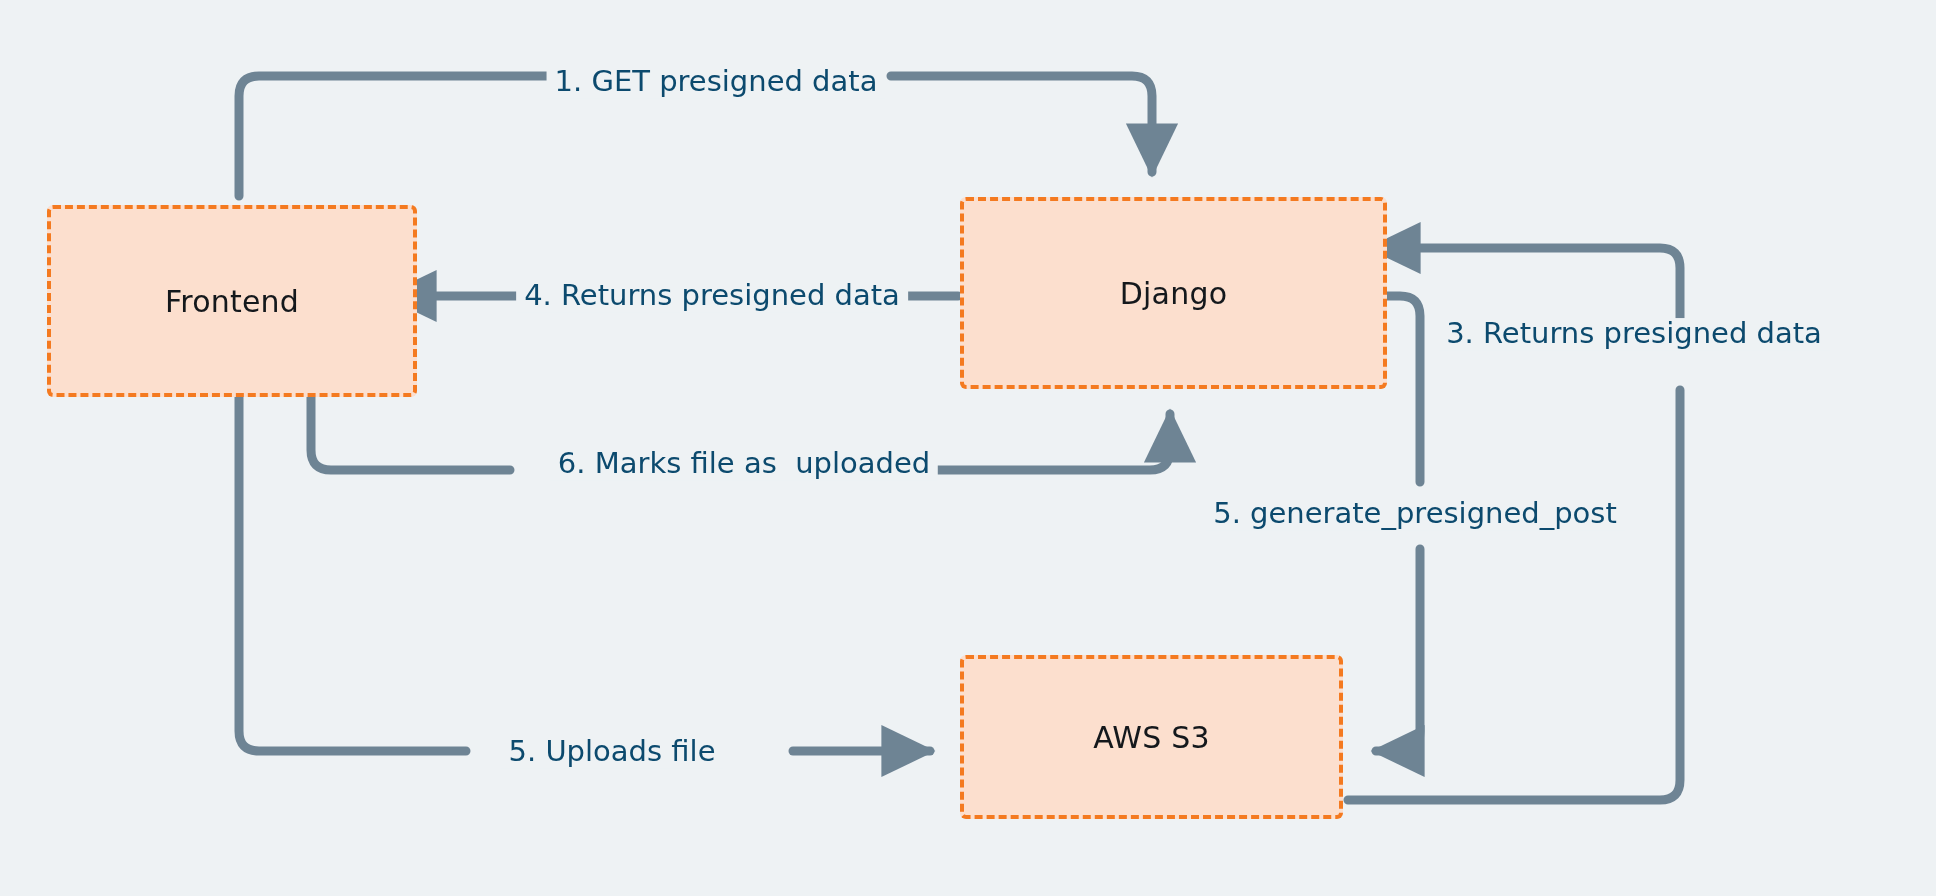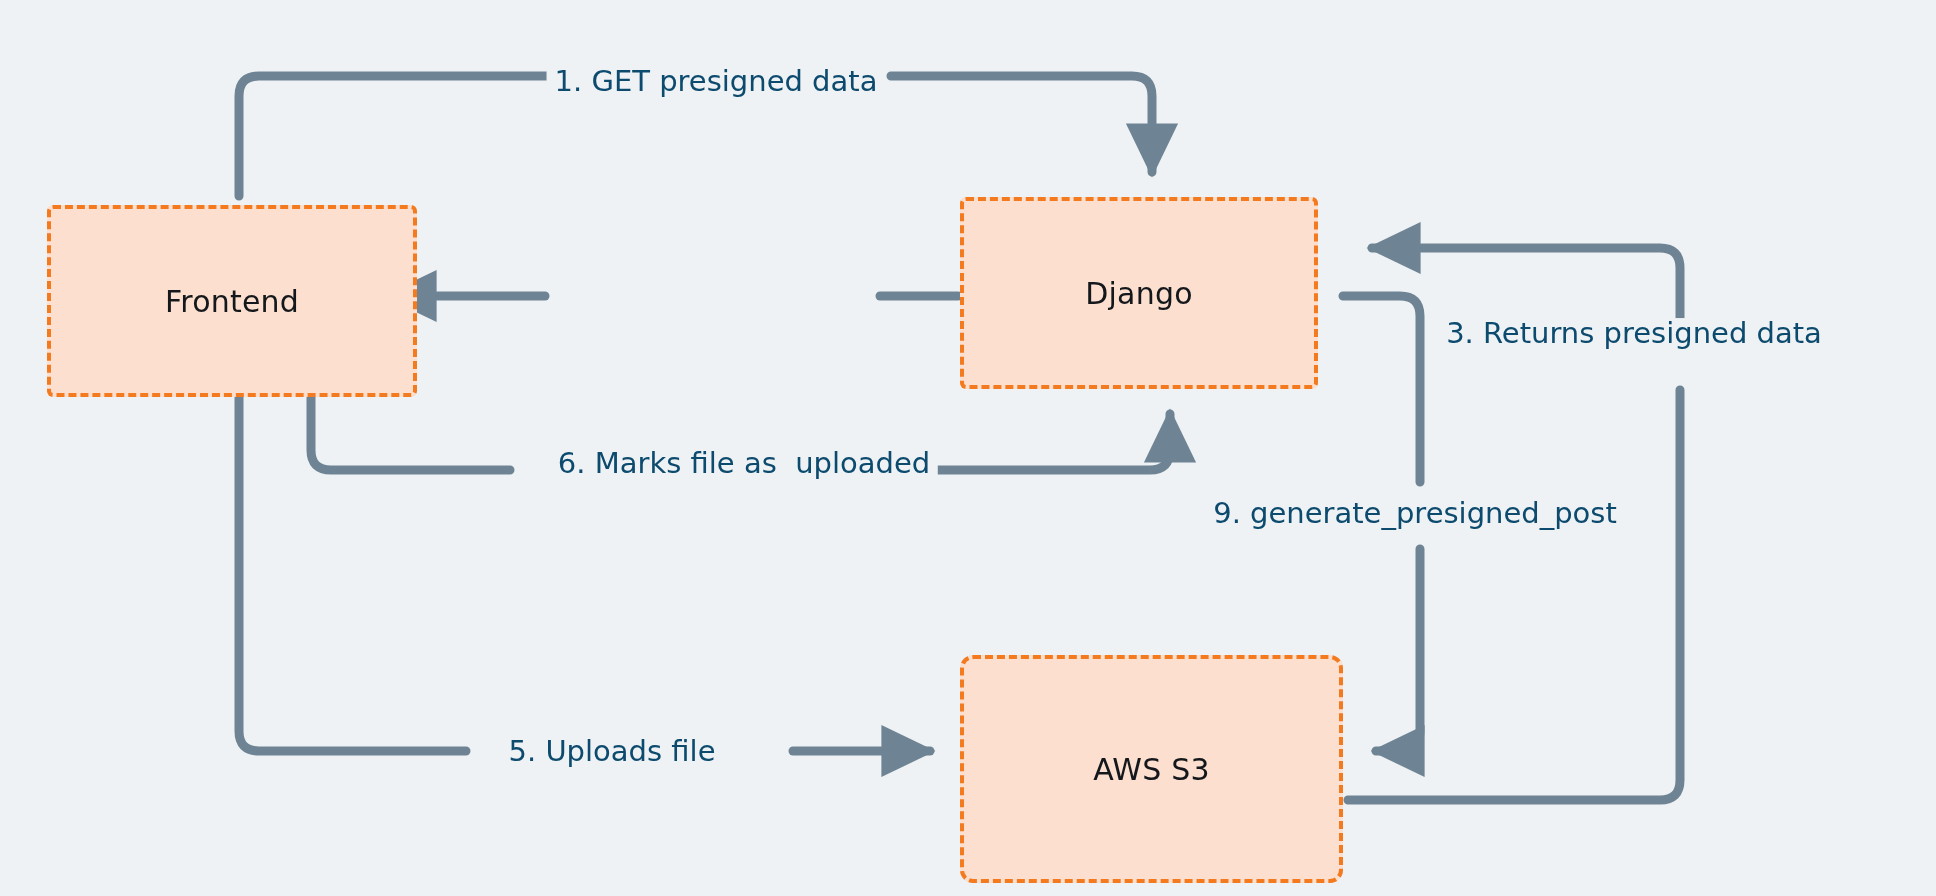--- a/index.html
+++ b/index.html
@@ -85,32 +85,33 @@
 
       <path d="M 311 390 L 311 450 Q 311 470 331 470 L 510 470"></path>
       <path d="M 910 470 L 1150 470 Q 1170 470 1170 450 L 1170 414" marker-end="url(#arrowhead)"></path>
     </g>
   </svg>
 
   <div class="node-box" style="left:47px; top:205px; width:370px; height:192px;">
     <span class="node-label">Frontend</span>
   </div>
 
-  <div class="node-box" style="left:960px; top:197px; width:358px; height:192px;">
+  <div class="node-box" style="left:960px; top:197px; width:427px; height:192px;">
     <span class="node-label">Django</span>
   </div>
 
-  <div class="node-box" style="left:960px; top:655px; width:383px; height:228px;border-radius:13px;">
+  <div class="node-box" style="left:960px; top:655px; width:383px; height:164px;">
     <span class="node-label">AWS S3</span>
   </div>
 
   <div class="edge-label" style="left:716px; top:82px;">1. GET presigned data</div>
 
-  <div class="edge-label" style="left:1415px; top:514px;">9. generate_presigned_post</div>
+  <div class="edge-label" style="left:1415px; top:514px;">5. generate_presigned_post</div>
 
   <div class="edge-label" style="left:1634px; top:334px;">3. Returns presigned data</div>
 
+  <div class="edge-label" style="left:712px; top:296px;">4. Returns presigned data</div>
 
   <div class="edge-label" style="left:612px; top:752px;">5. Uploads file</div>
 
   <div class="edge-label" style="left:744px; top:464px;">6. Marks file as  uploaded</div>
 
 </div>
 
 </body></html>

